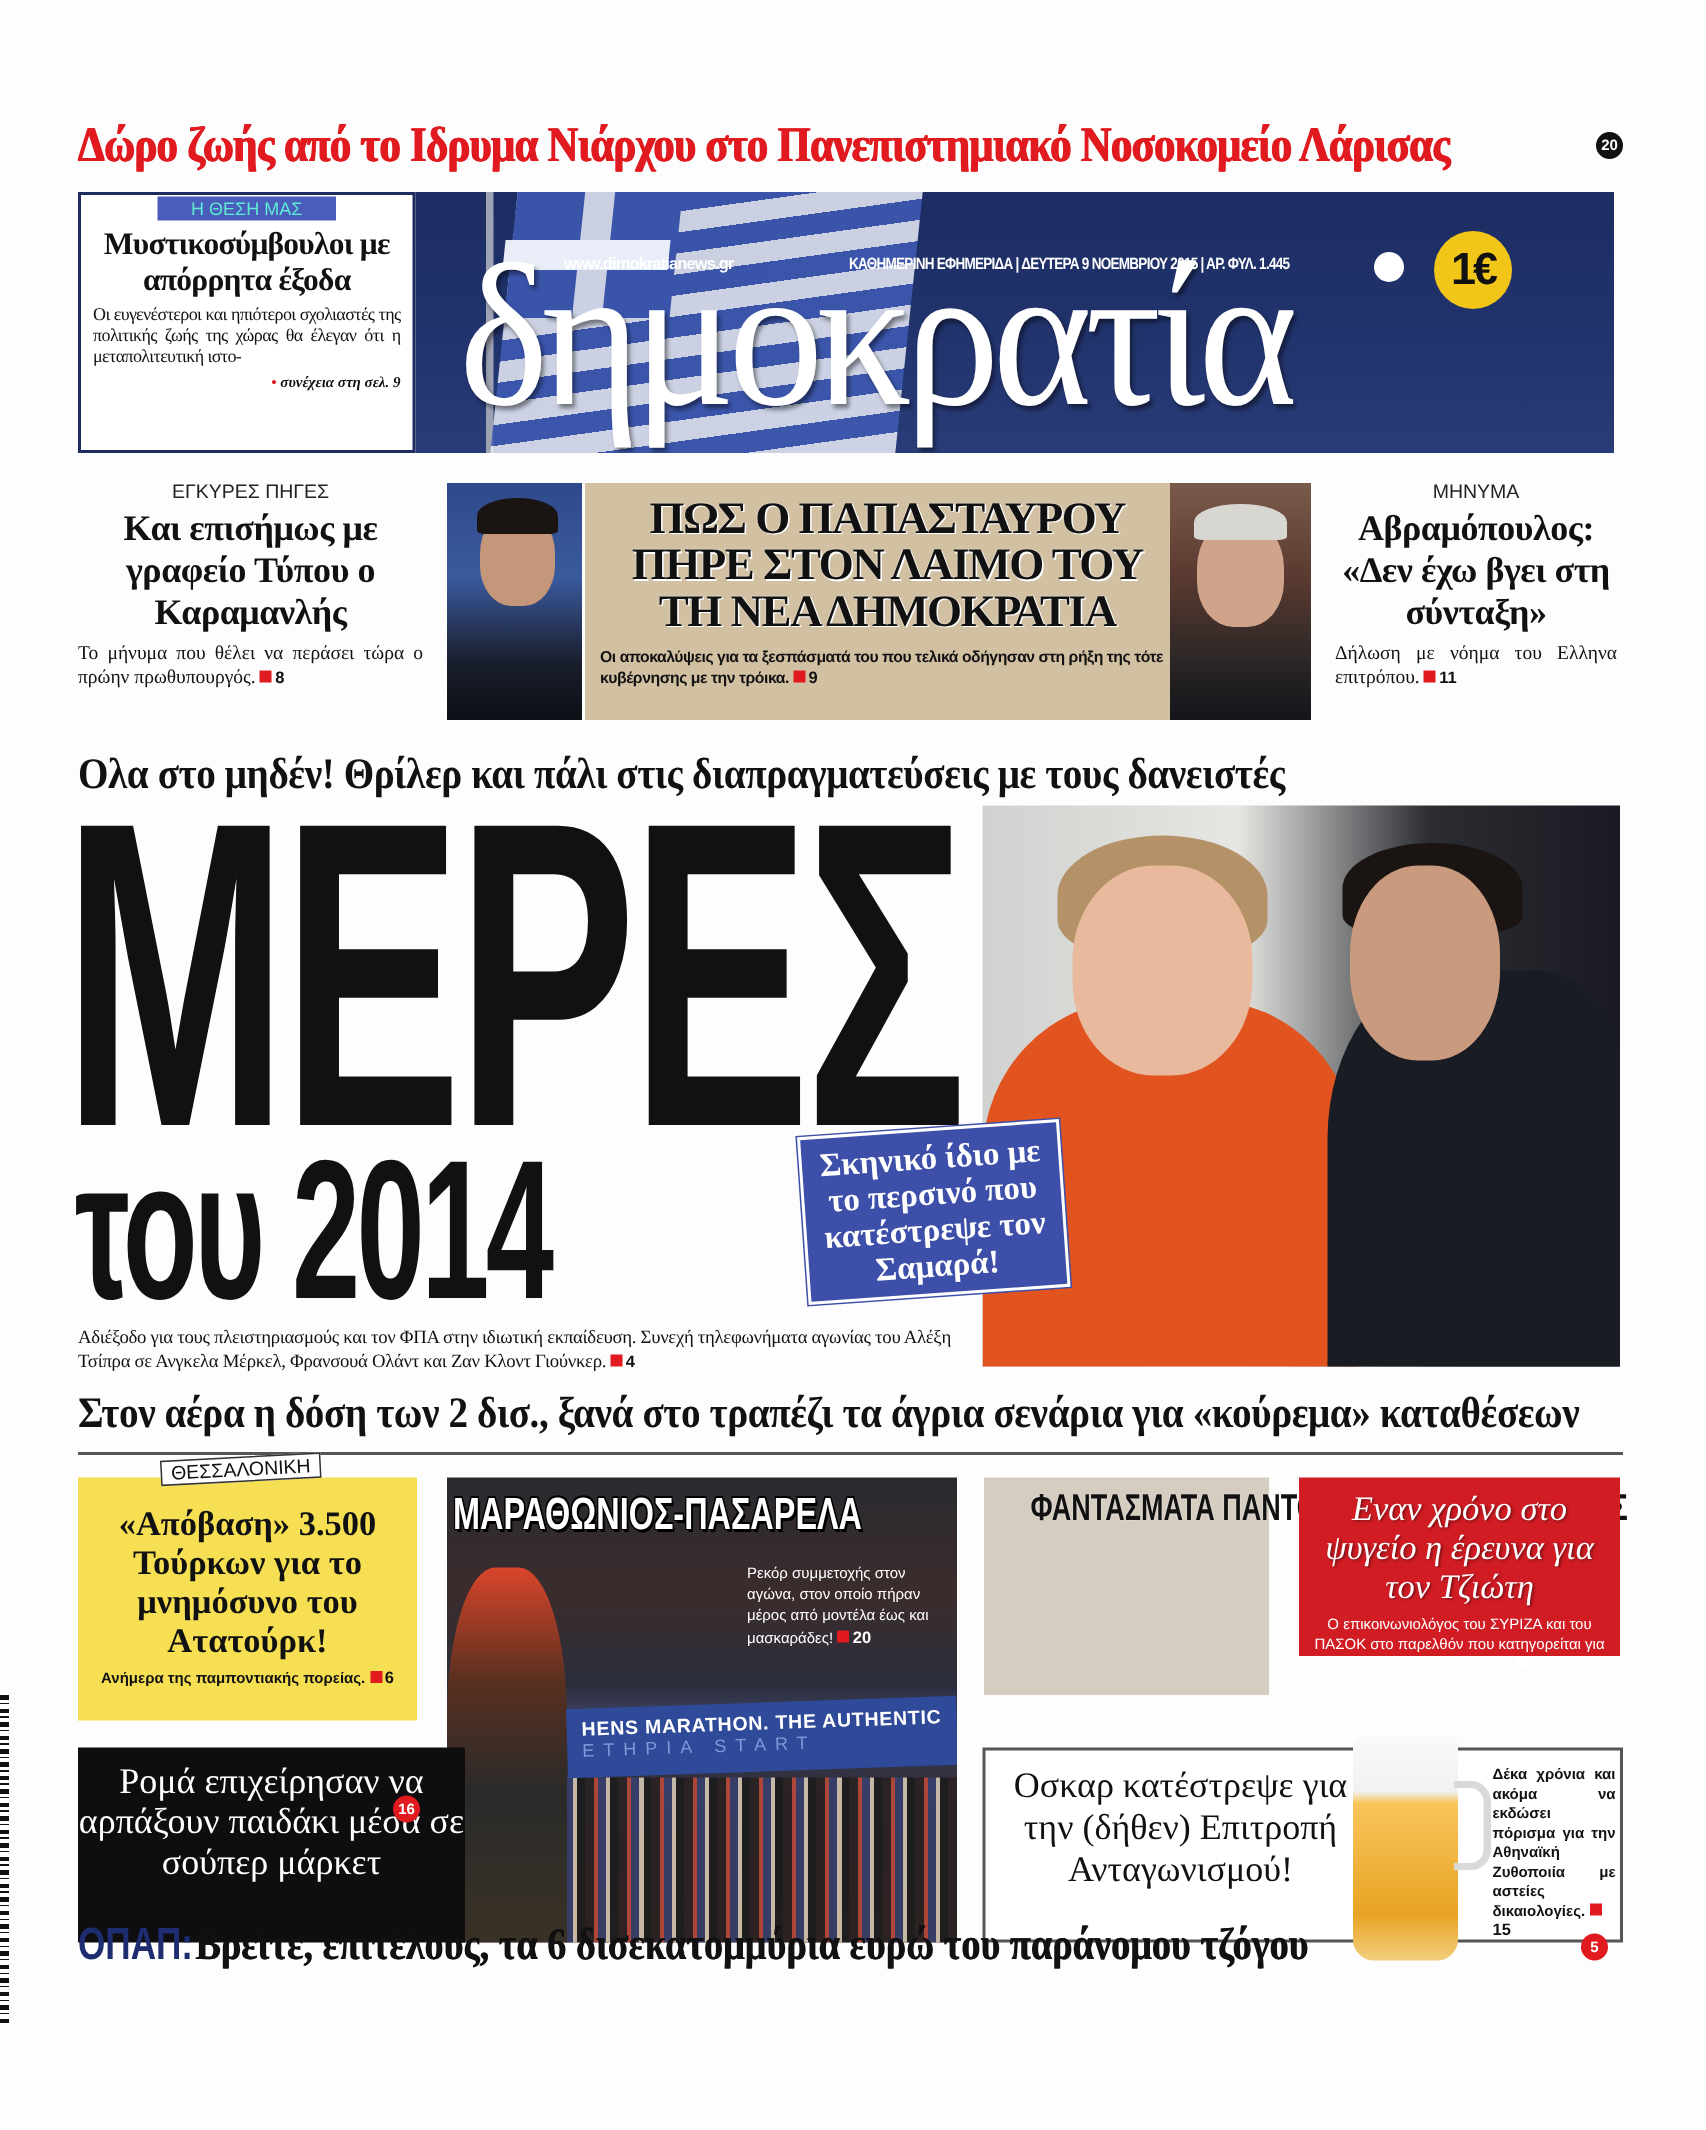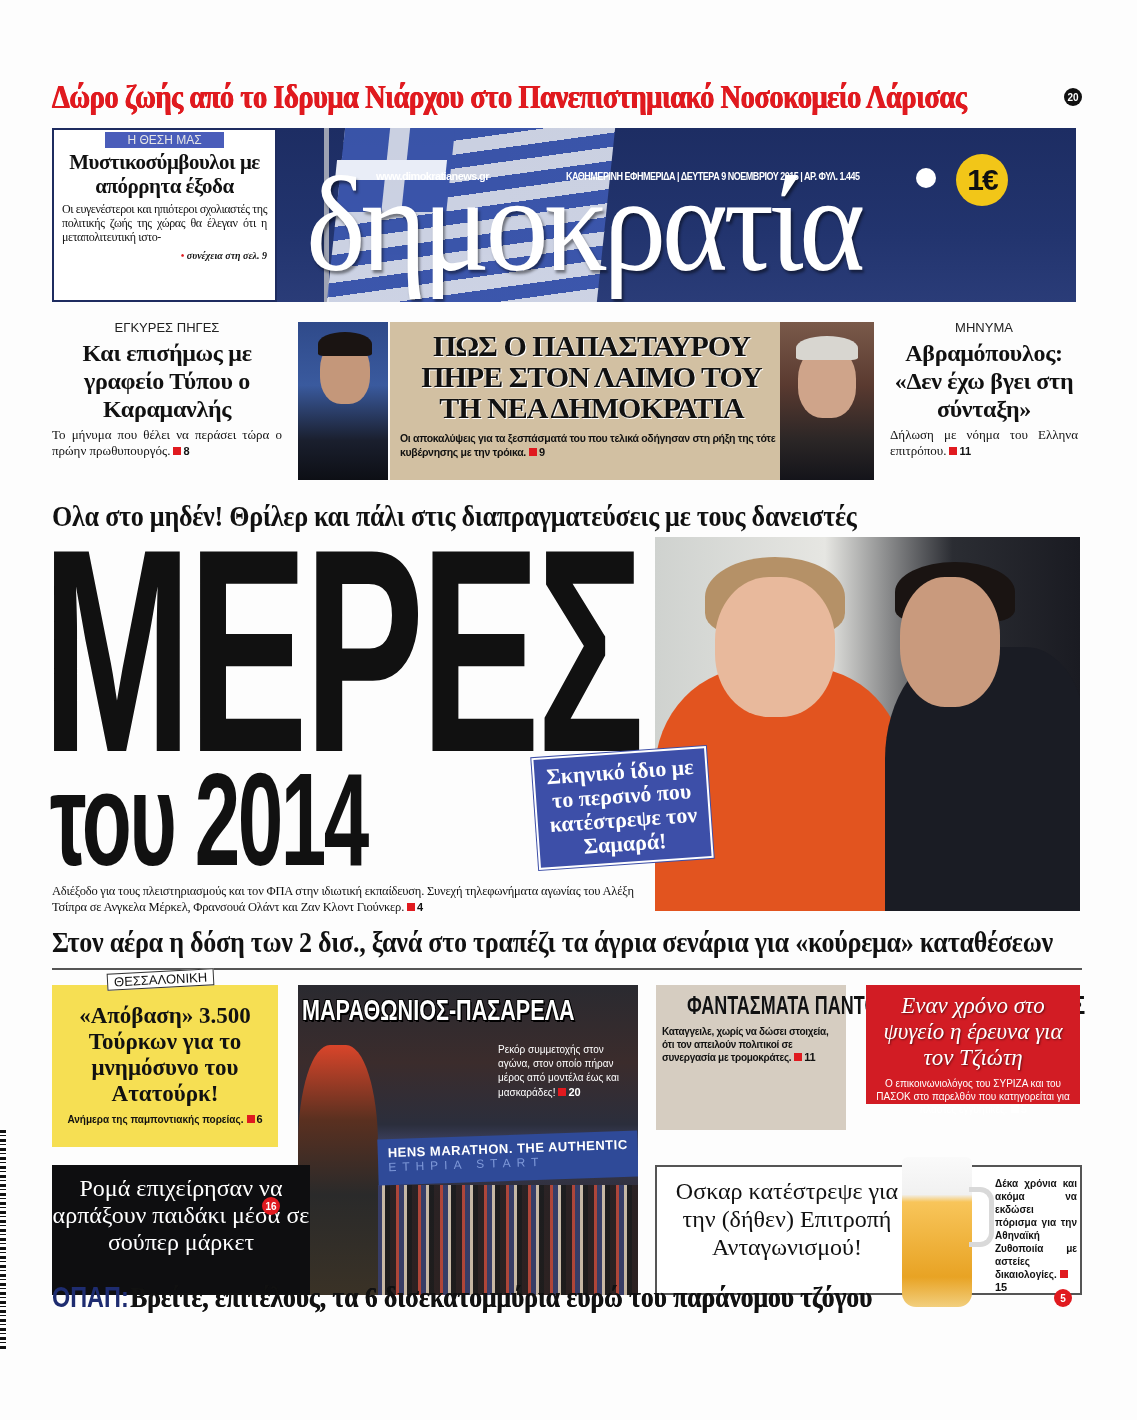--- a/index.html
+++ b/index.html
@@ -22,21 +22,21 @@
   .flag-cross-h { position: absolute; left: 60px; top: 32px; width: 110px; height: 20px; background: #e9edf7; transform: skewX(-6deg); }
   .flag-pole { position: absolute; left: 48px; top: 0; width: 5px; height: 174px; background: #9ea3b3; }
   .masthead .url { position: absolute; left: 100px; top: 42px; font-family: "Liberation Sans", sans-serif; font-size: 11px; font-weight: bold; color: #fff; letter-spacing: -0.6px; }
   .masthead .dateline { position: absolute; left: 290px; top: 42px; font-family: "Liberation Sans", sans-serif; font-size: 11px; font-weight: bold; color: #fff; letter-spacing: -0.6px; transform: scaleX(0.82); transform-origin: left; white-space: nowrap; }
   .masthead .bullet { position: absolute; left: 640px; top: 40px; width: 20px; height: 20px; border-radius: 50%; background: #fff; }
   .masthead .price { position: absolute; left: 680px; top: 26px; width: 52px; height: 52px; border-radius: 50%; background: #f2c618; color: #111; font-family: "Liberation Sans", sans-serif; font-weight: 900; font-size: 30px; display: flex; align-items: center; justify-content: center; letter-spacing: -2px; }
   .masthead .logo { position: absolute; left: 30px; top: 28px; font-family: "Liberation Serif", serif; font-size: 136px; line-height: 1; color: #fff; letter-spacing: -5px; white-space: nowrap; transform: scaleX(0.93); transform-origin: left; text-shadow: 2px 3px 3px rgba(0,0,0,0.45); }
 
   
   .opinion { left: 52px; top: 128px; width: 225px; height: 174px; border: 2px solid #1e2c60; background: #fff; padding: 0 8px; text-align: center; }
-  .opinion .label { display: inline-block; background: #4a5dba; color: #e5e5e5; font-family: "Liberation Sans", sans-serif; font-size: 12px; padding: 1px 22px; margin-top: 0; }
+  .opinion .label { display: inline-block; background: #4a5dba; color: #5eead4; font-family: "Liberation Sans", sans-serif; font-size: 12px; padding: 1px 22px; margin-top: 0; }
   .opinion h2 { font-size: 21px; line-height: 24px; font-weight: bold; margin-top: 2px; letter-spacing: -0.5px; }
   .opinion p { font-size: 12px; line-height: 14px; text-align: justify; letter-spacing: -0.4px; margin-top: 4px; }
   .opinion .more { font-size: 10px; font-style: italic; font-weight: bold; text-align: right; margin-top: 6px; }
   .opinion .more .dot { color: #e01a1f; }
 
   
   .kicker { font-family: "Liberation Sans", sans-serif; font-size: 13px; text-align: center; color: #222; }
   .story-left { left: 52px; top: 320px; width: 230px; }
   .story-left h2 { font-size: 24px; line-height: 28px; text-align: center; margin-top: 4px; letter-spacing: -0.3px; }
   .story-left p, .story-right p { font-size: 13px; line-height: 16px; margin-top: 4px; text-align: justify; }
@@ -191,21 +191,20 @@
   <div class="marathon-banner">
     <div>HENS MARATHON. THE AUTHENTIC</div>
     <div class="sub">ΕΤΗΡΙΑ   START</div>
   </div>
   <div class="marathon-title">ΜΑΡΑΘΩΝΙΟΣ-ΠΑΣΑΡΕΛΑ</div>
   <div class="marathon-deck"><span>Ρεκόρ συμμετοχής στον αγώνα, στον οποίο πήραν μέρος από μοντέλα έως και μασκαράδες!</span><span class="red-sq"></span><span class="ref">20</span></div>
 </div>
 
 <div class="abs box-panousis">
   <h2>ΦΑΝΤΑΣΜΑΤΑ ΠΑΝΤΟΥ ΒΛΕΠΕΙ Ο ΠΑΝΟΥΣΗΣ</h2>
-  <p><span>Καταγγειλε, χωρίς να δώσει στοιχεία, ότι τον απειλούν πολιτικοί σε συνεργασία με τρομοκράτες.</span><span class="red-sq"></span><span class="ref">11</span></p>
 </div>
 
 <div class="abs box-tziotis">
   <h2>Εναν χρόνο στο ψυγείο η έρευνα για τον Τζιώτη</h2>
   <p><span>Ο επικοινωνιολόγος του ΣΥΡΙΖΑ και του ΠΑΣΟΚ στο παρελθόν που κατηγορείται για πλαστές εγγυητικές.</span><span class="white-sq"></span><span class="ref">5</span></p>
 </div>
 
 <div class="abs box-roma">
   <h2>Ρομά επιχείρησαν να αρπάξουν παιδάκι μέσα σε σούπερ μάρκετ</h2>
 </div>

